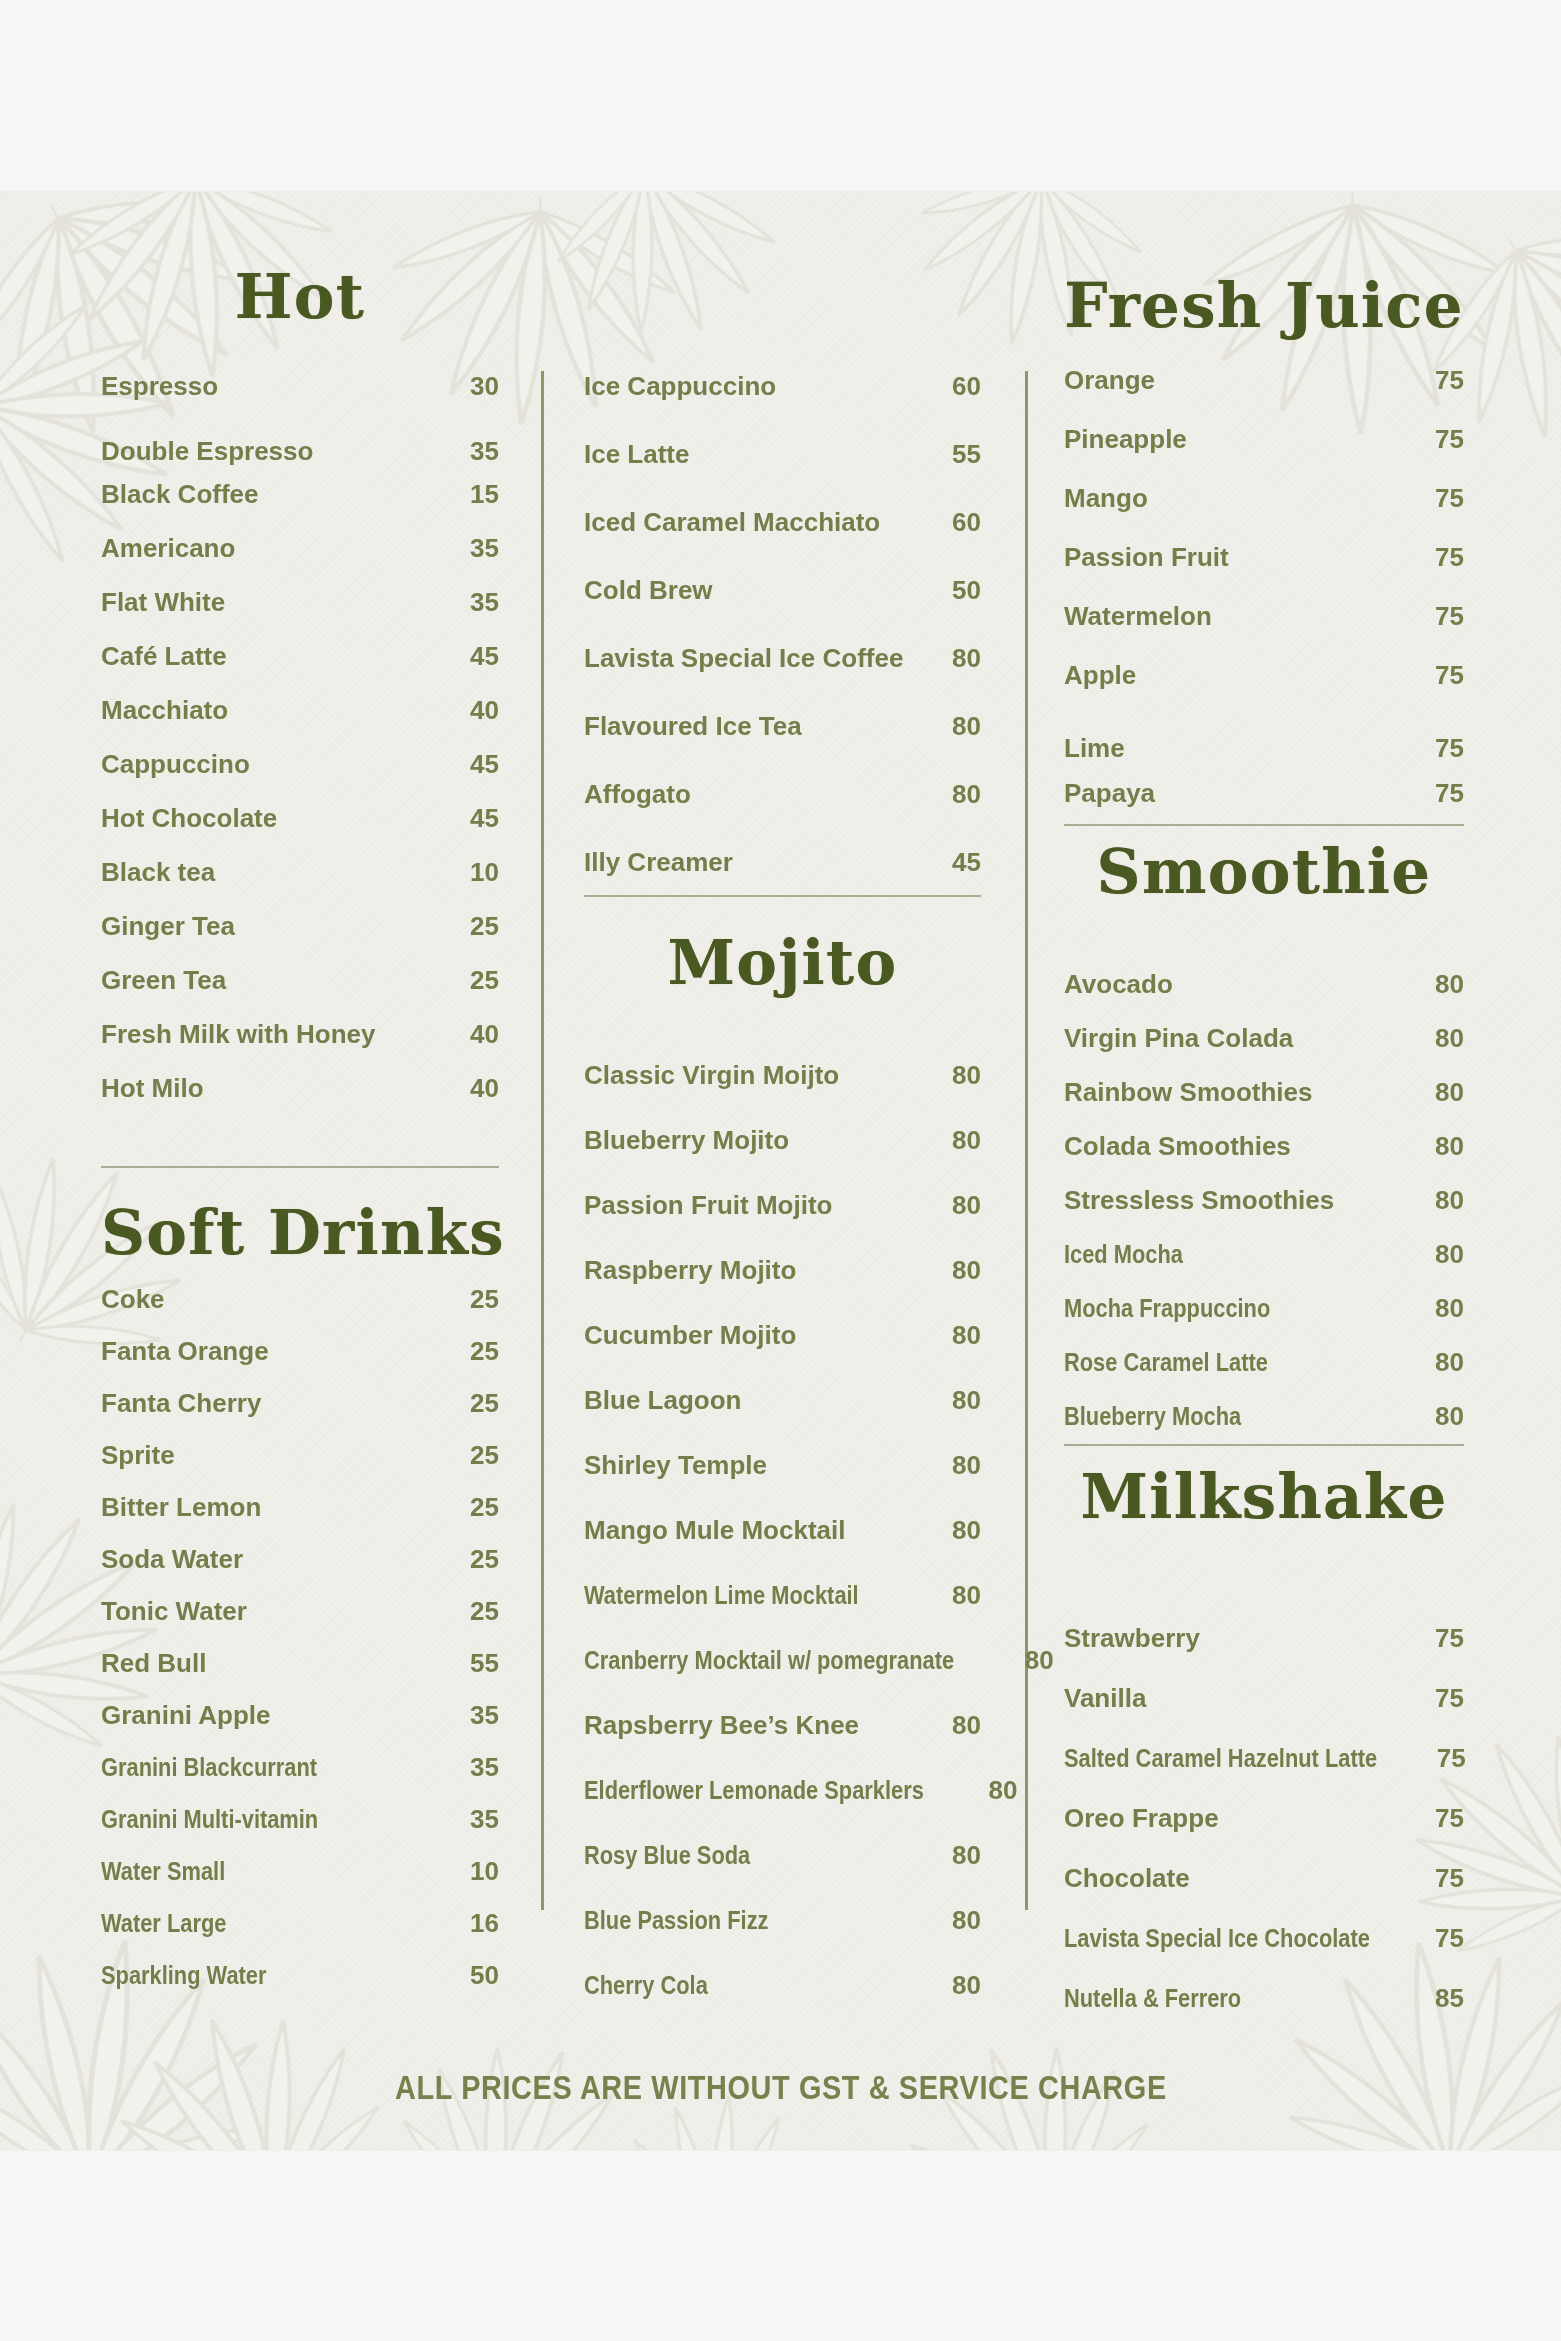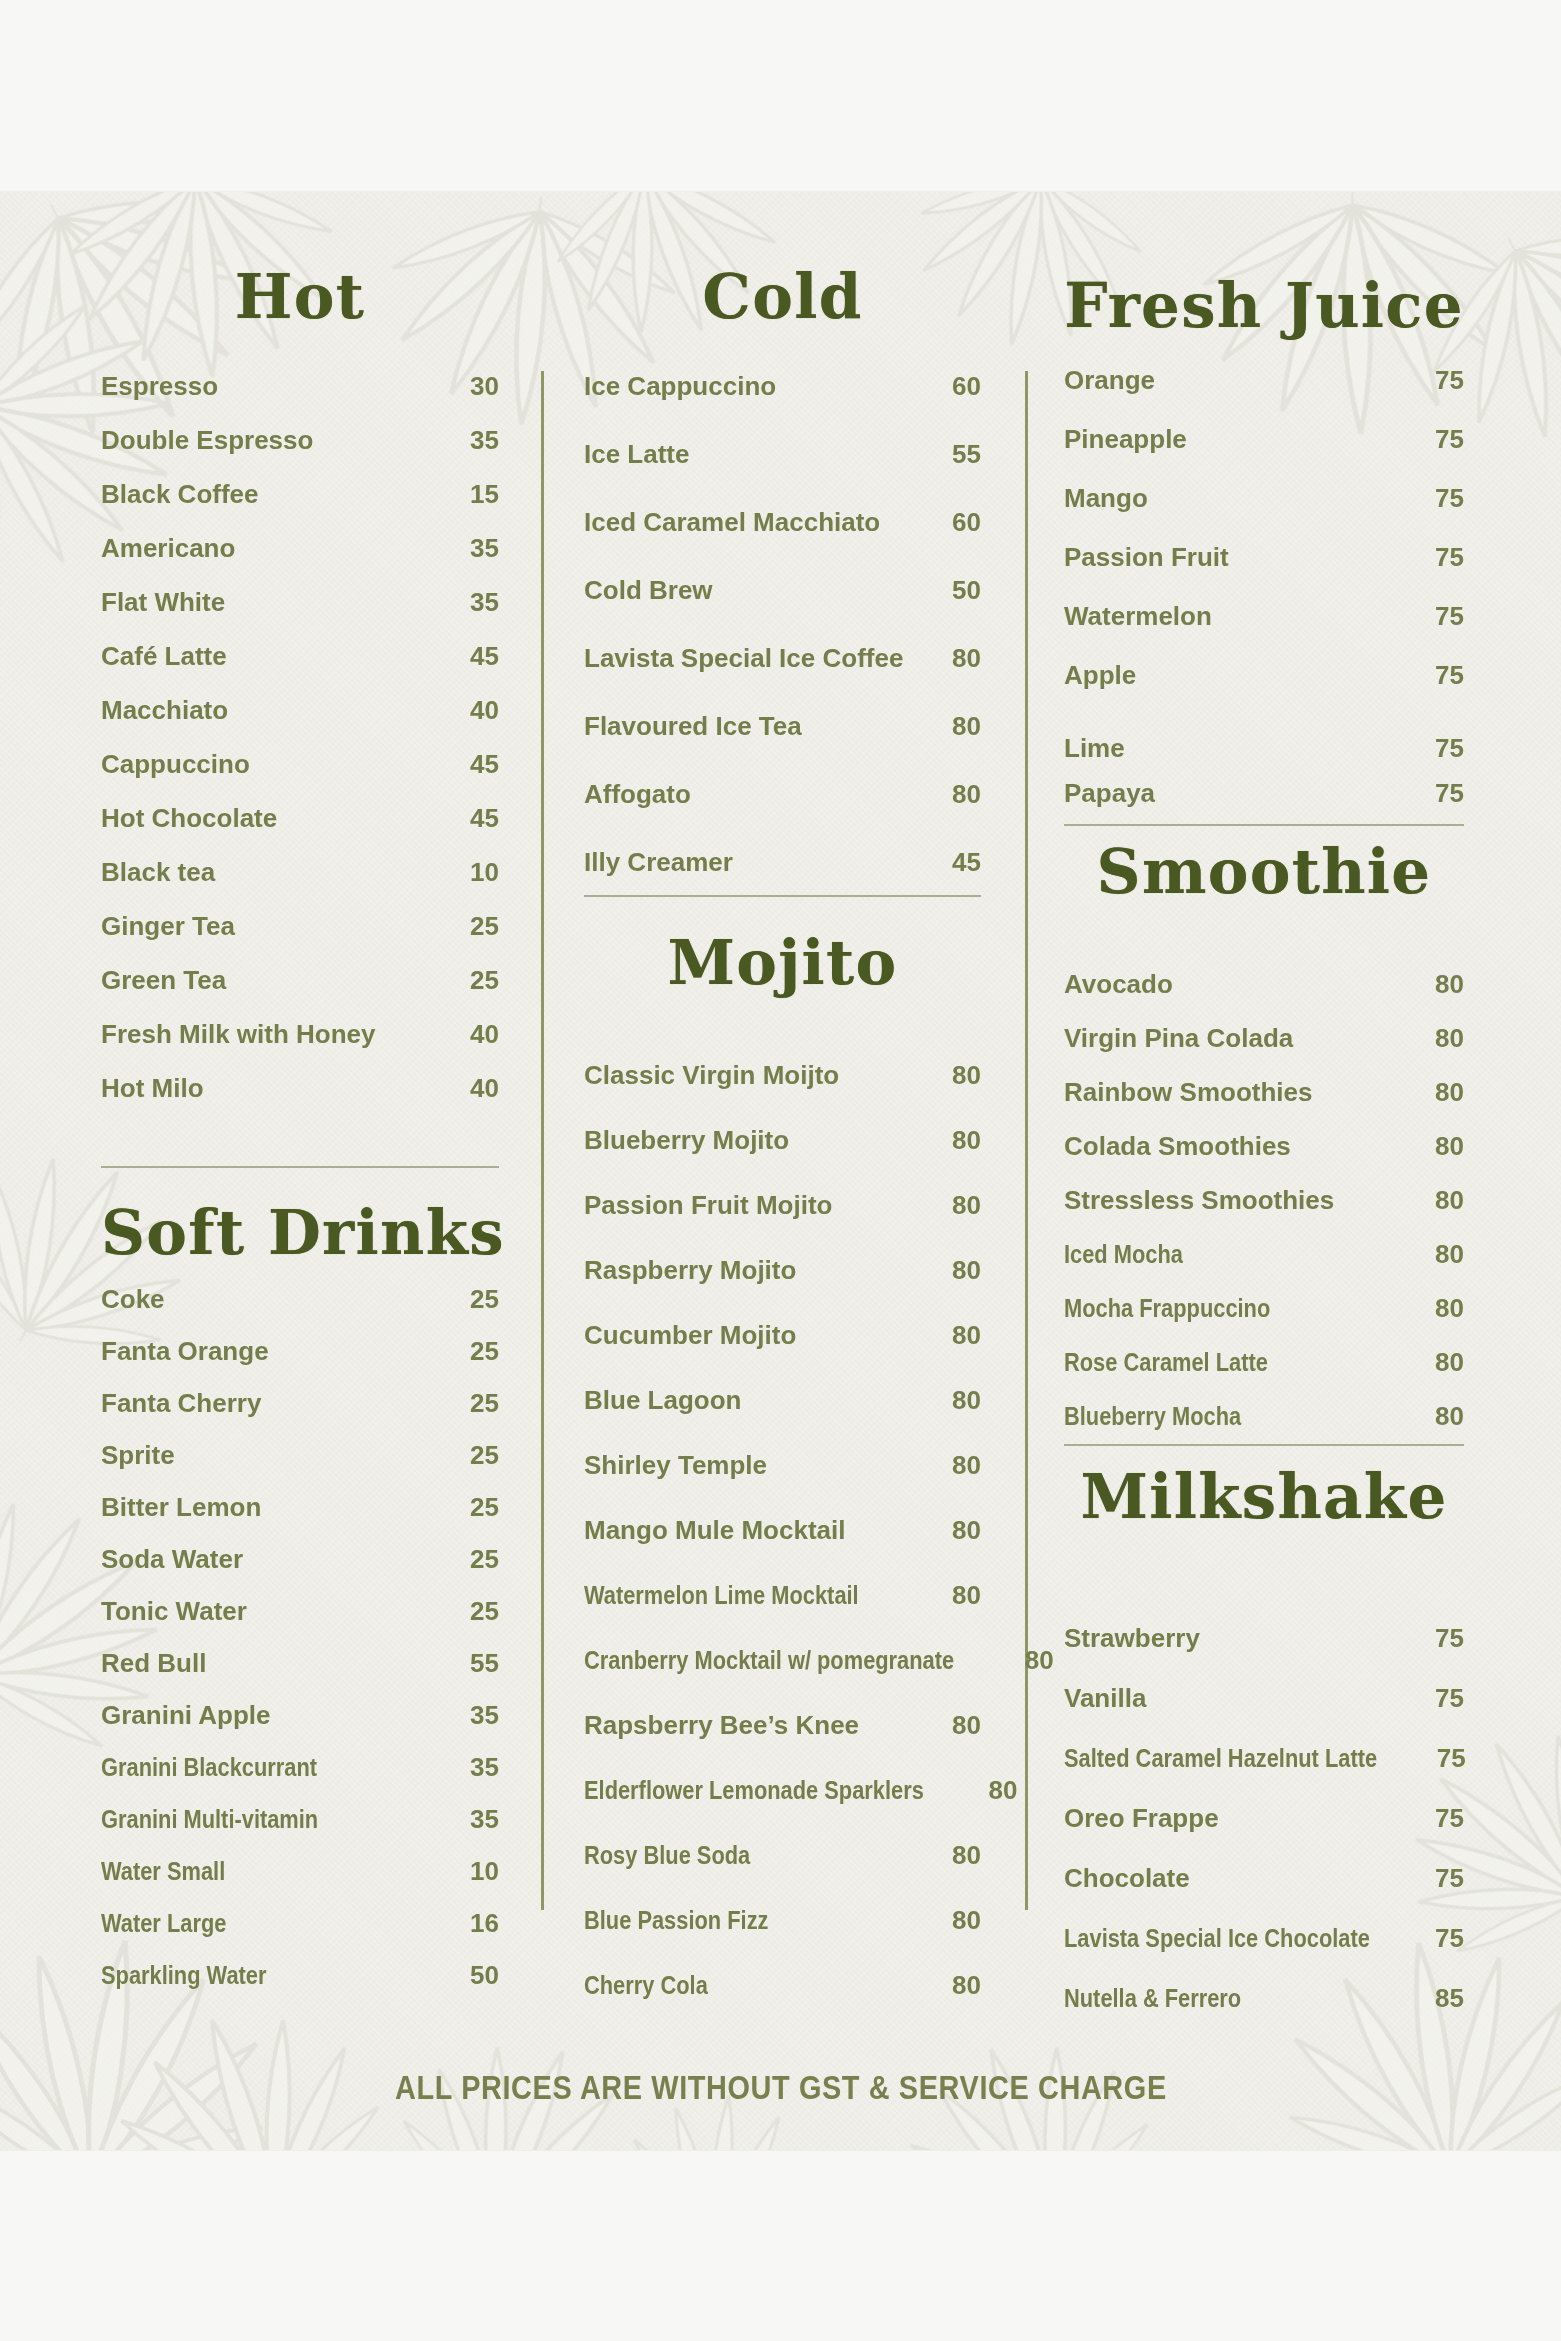--- a/index.html
+++ b/index.html
@@ -79,38 +79,37 @@
         <use href="#frond" transform="translate(1620,3120) rotate(-20) scale(2.4)"></use>
         <use href="#frond" transform="translate(2230,3040) rotate(-8) scale(3.0)"></use>
         <use href="#frond" transform="translate(2430,2620) rotate(-50) scale(2.4)"></use>
       </g>
     </svg>
 
     <div class="vdiv" style="left:541px;"></div>
     <div class="vdiv" style="left:1025px;"></div>
 
     <div class="col-title" style="left:101px;width:398px;top:74px;">Hot</div>
-    <div class="col-title" style="left:584px;width:397px;top:74px;">Cold</div>
     <div class="col-title" style="left:1064px;width:400px;top:83px;">Fresh Juice</div>
     <div class="col-title" style="left:101px;width:398px;top:1010px;">Soft Drinks</div>
     <div class="col-title" style="left:584px;width:397px;top:740px;">Mojito</div>
     <div class="col-title" style="left:1064px;width:400px;top:633px;margin-top:16px;">Smoothie</div>
     <div class="col-title" style="left:1064px;width:400px;top:1274px;">Milkshake</div>
 
     <div class="rule" style="left:101px;width:398px;top:974px;"></div>
     <div class="rule" style="left:584px;width:397px;top:703px;"></div>
     <div class="rule" style="left:1064px;width:400px;top:632px;"></div>
     <div class="rule" style="left:1064px;width:400px;top:1252px;"></div>
 
     <div class="items" style="left: 101px; top: 167px; width: 398px;">
         <div class="row" style="height: 54px;">
           <span class="nm">Espresso</span>
           <span class="pr">30</span>
         </div>
-        <div class="row" style="height: 54px;">
+        <div class="row" style="height: 54px; align-items: flex-end;">
           <span class="nm">Double Espresso</span>
           <span class="pr">35</span>
         </div>
         <div class="row" style="height: 54px;">
           <span class="nm">Black Coffee</span>
           <span class="pr">15</span>
         </div>
         <div class="row" style="height: 54px;">
           <span class="nm">Americano</span>
           <span class="pr">35</span>

